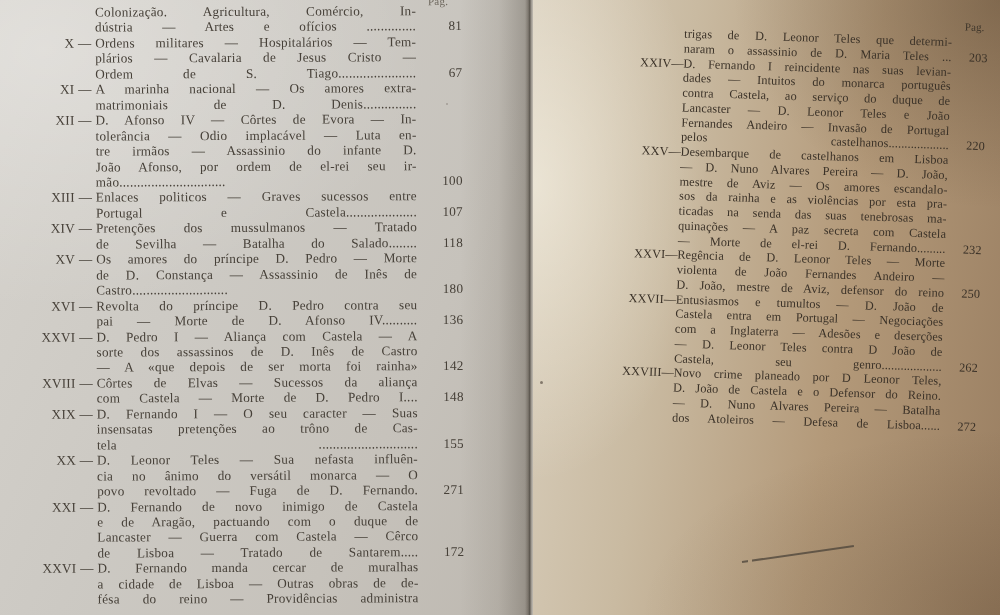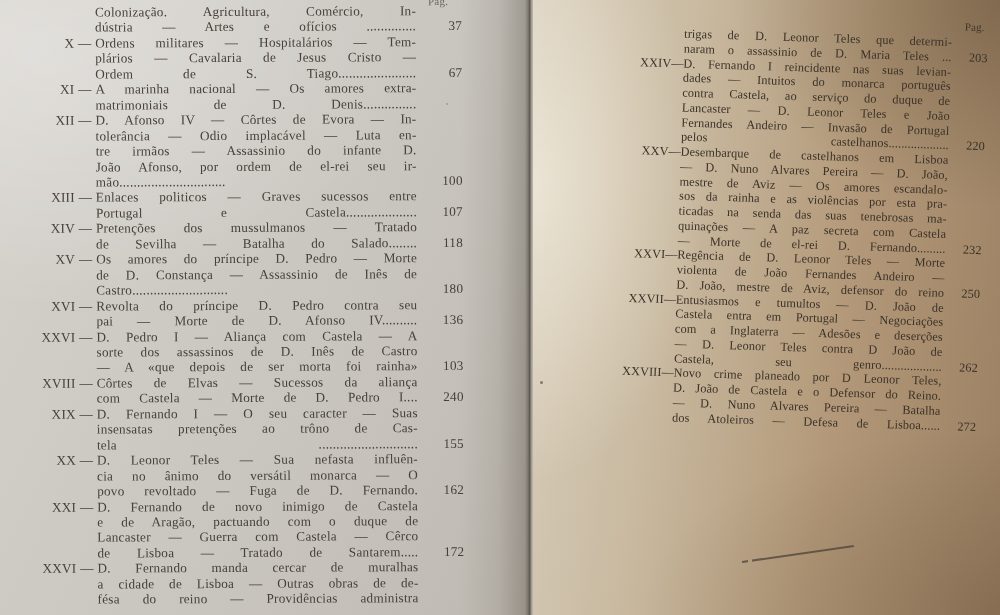--- a/index.html
+++ b/index.html
@@ -80,21 +80,21 @@
         <div class="trow">
           <div class="tnum"></div>
           <div class="tdash"></div>
           <div class="ttext">Colonização. Agricultura, Comércio, In-</div>
           <div class="tpg"></div>
         </div>
         <div class="trow">
           <div class="tnum"></div>
           <div class="tdash"></div>
           <div class="ttext">dústria — Artes e ofícios ..............</div>
-          <div class="tpg">37</div>
+          <div class="tpg">81</div>
         </div>
         <div class="trow">
           <div class="tnum">X</div>
           <div class="tdash">—</div>
           <div class="ttext">Ordens militares — Hospitalários — Tem-</div>
           <div class="tpg"></div>
         </div>
         <div class="trow">
           <div class="tnum"></div>
           <div class="tdash"></div>
@@ -212,33 +212,33 @@
         <div class="trow">
           <div class="tnum"></div>
           <div class="tdash"></div>
           <div class="ttext">sorte dos assassinos de D. Inês de Castro</div>
           <div class="tpg"></div>
         </div>
         <div class="trow">
           <div class="tnum"></div>
           <div class="tdash"></div>
           <div class="ttext">— A «que depois de ser morta foi rainha»</div>
-          <div class="tpg">103</div>
+          <div class="tpg">142</div>
         </div>
         <div class="trow">
           <div class="tnum">XVIII</div>
           <div class="tdash">—</div>
           <div class="ttext">Côrtes de Elvas — Sucessos da aliança</div>
           <div class="tpg"></div>
         </div>
         <div class="trow">
           <div class="tnum"></div>
           <div class="tdash"></div>
           <div class="ttext">com Castela — Morte de D. Pedro I....</div>
-          <div class="tpg">240</div>
+          <div class="tpg">148</div>
         </div>
         <div class="trow">
           <div class="tnum">XIX</div>
           <div class="tdash">—</div>
           <div class="ttext">D. Fernando I — O seu caracter — Suas</div>
           <div class="tpg"></div>
         </div>
         <div class="trow">
           <div class="tnum"></div>
           <div class="tdash"></div>
@@ -260,21 +260,21 @@
         <div class="trow">
           <div class="tnum"></div>
           <div class="tdash"></div>
           <div class="ttext">cia no ânimo do versátil monarca — O</div>
           <div class="tpg"></div>
         </div>
         <div class="trow">
           <div class="tnum"></div>
           <div class="tdash"></div>
           <div class="ttext">povo revoltado — Fuga de D. Fernando.</div>
-          <div class="tpg">162</div>
+          <div class="tpg">271</div>
         </div>
         <div class="trow">
           <div class="tnum">XXI</div>
           <div class="tdash">—</div>
           <div class="ttext">D. Fernando de novo inimigo de Castela</div>
           <div class="tpg"></div>
         </div>
         <div class="trow">
           <div class="tnum"></div>
           <div class="tdash"></div>

